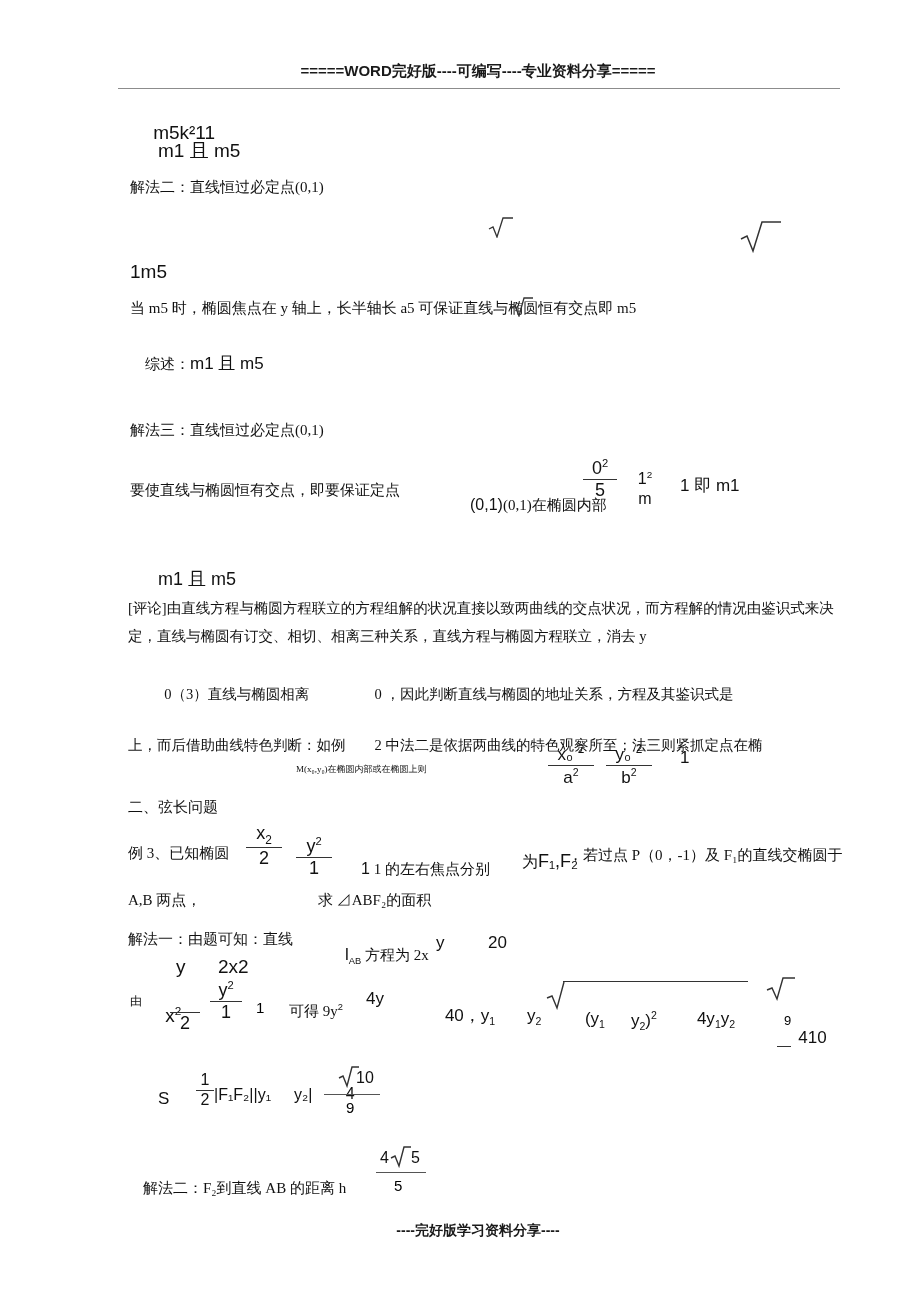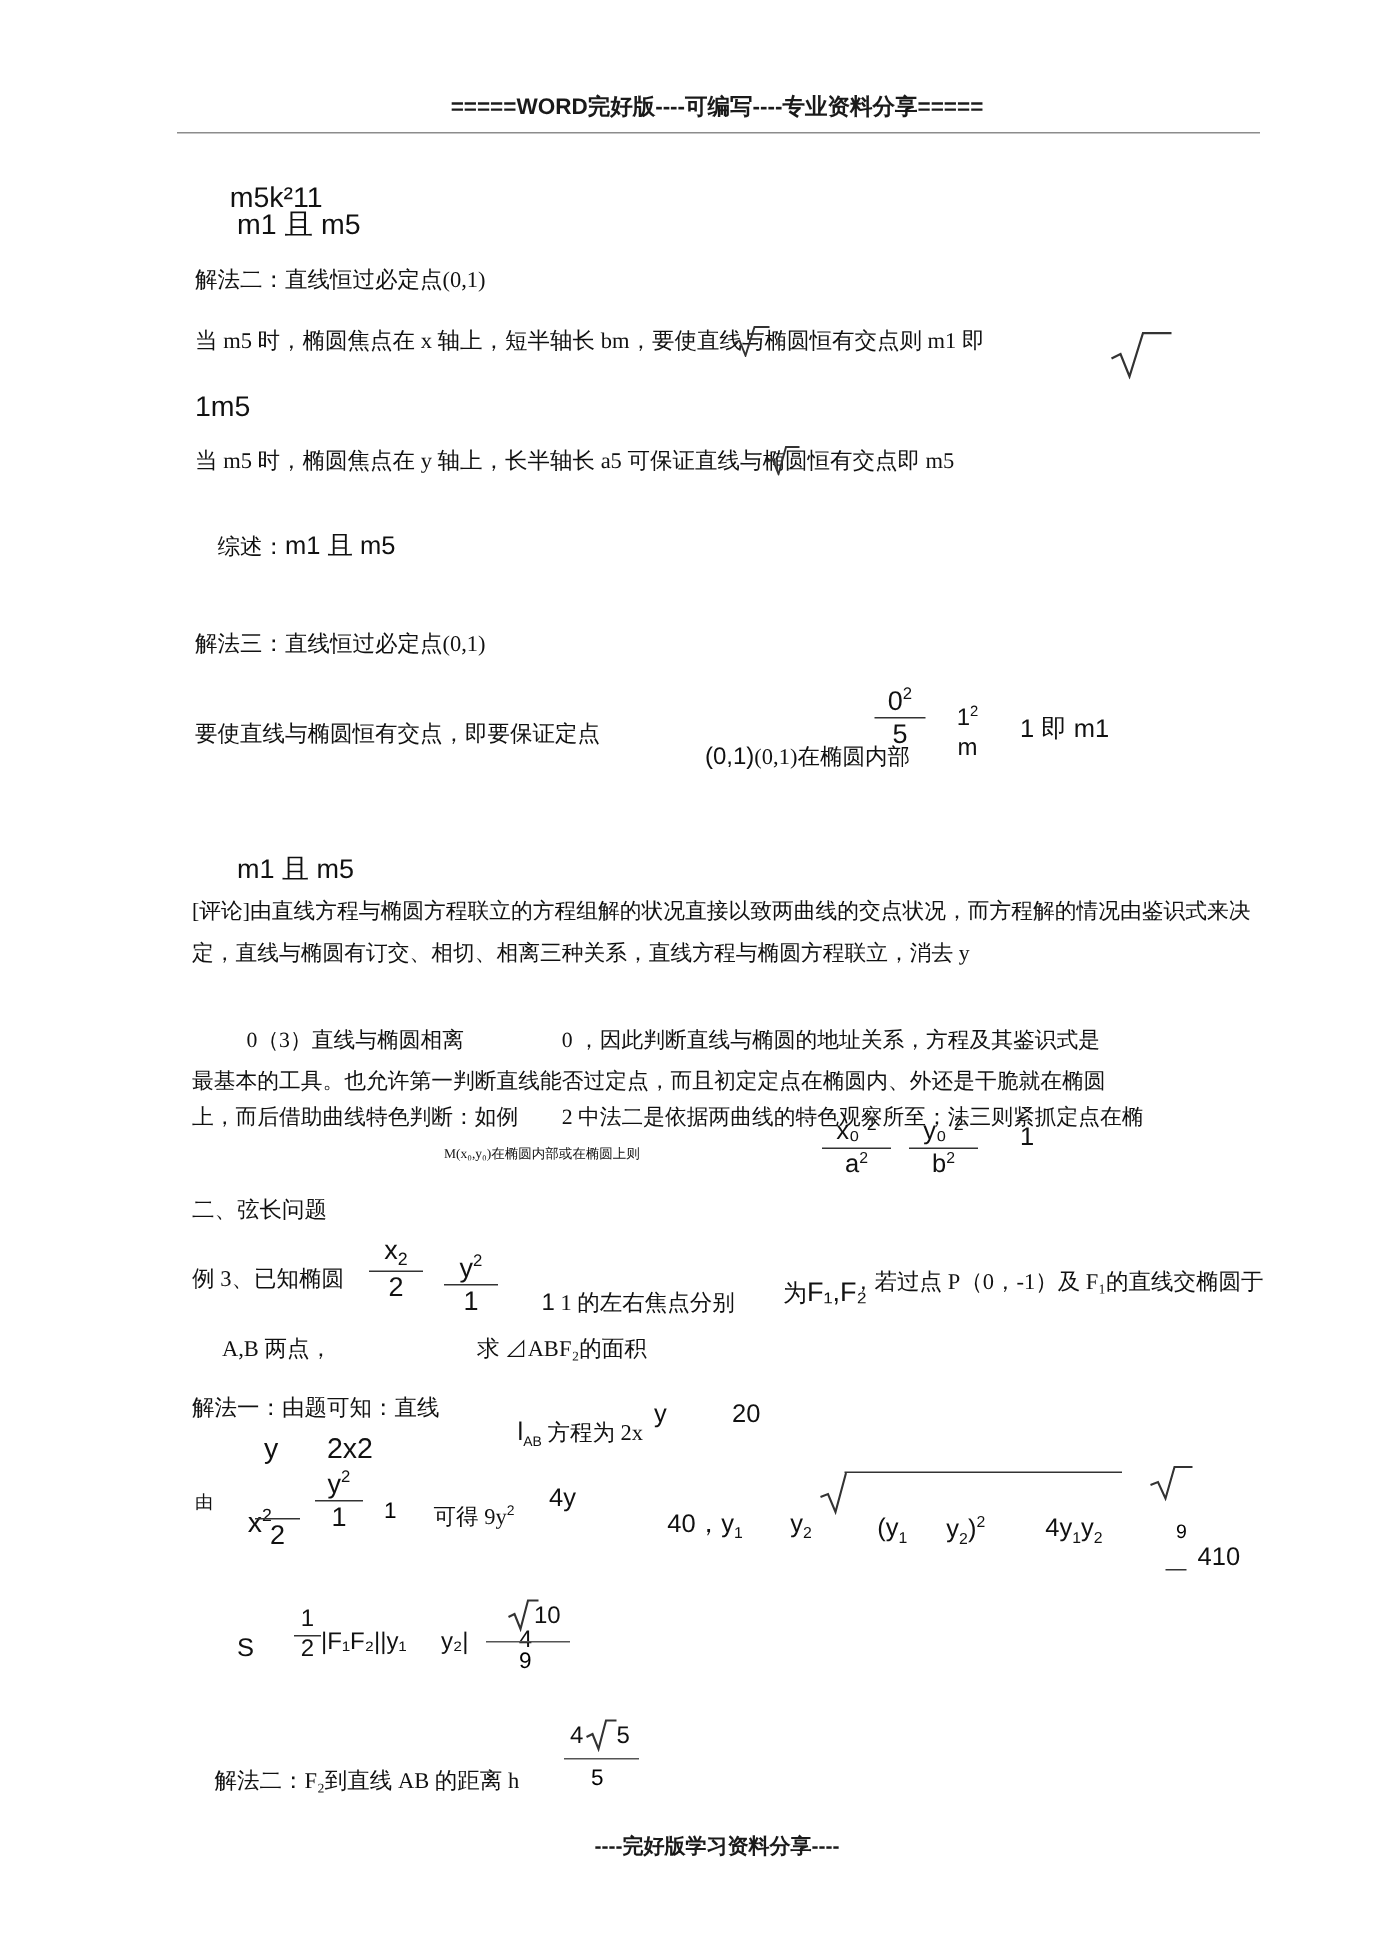--- a/index.html
+++ b/index.html
@@ -133,21 +133,20 @@
   <div class="header-rule"></div>
 
   <div class="t bigsans" style="left:114px; top:104px;">
     <span>m5k²11</span>
   </div>
 
   <div class="t bigsans" style="left:140px; top:141px;">m1 且 m5</div>
 
   <div class="t cn" style="left:112px; top:180px; font-size:15px;">解法二：直线恒过必定点(0,1)</div>
 
-  <div class="t cn" style="left:112px; top:221px; font-size:15px;">当 m5 时，椭圆焦点在 x 轴上，短半轴长 bm，要使直线与椭圆恒有交点则 m1 即</div>
 
   <div class="radical" style="left:470px; top:216px;">
     <svg width="26" height="22" viewBox="0 0 26 22">
       <path d="M1 13 L5 11 L9 21 L15 2 L25 2" fill="none" stroke="#333" stroke-width="1.3"></path>
     </svg>
   </div>
 
   <div class="radical" style="left:722px; top:219px;">
     <svg width="42" height="34" viewBox="0 0 42 34">
       <path d="M1 20 L7 17 L13 32 L22 3 L41 3" fill="none" stroke="#333" stroke-width="1.5"></path>
@@ -190,21 +189,20 @@
 
   <div class="t midsans" style="left:662px; top:477px;">1 即 m1</div>
 
   <div class="t bigsans" style="left:140px; top:570px; font-size:18px;">m1 且 m5</div>
 
   <div class="para" style="left:110px; top:594px; width:714px;">[评论]由直线方程与椭圆方程联立的方程组解的状况直接以致两曲线的交点状况，而方程解的情况由鉴识式来决定，直线与椭圆有订交、相切、相离三种关系，直线方程与椭圆方程联立，消去 y</div>
 
 
   <div class="para" style="left:110px; top:680px; width:714px;">          0（3）直线与椭圆相离                  0 ，因此判断直线与椭圆的地址关系，方程及其鉴识式是</div>
 
-  <div class="para" style="left:110px; top:707px; width:714px;">最基本的工具。也允许第一判断直线能否过定点，而且初定定点在椭圆内、外还是干脆就在椭圆</div>
 
   <div class="para" style="left:110px; top:731px; width:714px;">上，而后借助曲线特色判断：如例        2 中法二是依据两曲线的特色观察所至；法三则紧抓定点在椭</div>
 
 
   <div class="t tiny" style="left:278px; top:765px;">M(x₀,y₀)在椭圆内部或在椭圆上则</div>
 
   <div class="frac" style="left:530px; top:743px; width:46px; font-size:17px;">
     <span class="num"><span>x₀</span> <sup style="font-size:0.7em;">2</sup></span>
     <span class="bar"></span>
     <span class="den"><span>a</span><sup>2</sup></span>
@@ -237,21 +235,21 @@
   <div class="t cn" style="left:328px; top:846px; font-size:15px;">
     <span class="sans" style="font-size:16px;">1</span> <span>1 的左右焦点分别</span>
   </div>
 
   <div class="t cn" style="left:488px; top:836px; font-size:16px;text-align:right;">
     <span>为</span><span class="sans" style="font-size:18px;">F₁,F₂</span>
   </div>
 
   <div class="t cn" style="left:550px; top:848px; font-size:15px;">，若过点 P（0，-1）及 F₁的直线交椭圆于</div>
 
-  <div class="t cn" style="left:110px; top:893px; font-size:15px;margin-left:20px;">A,B 两点，</div>
+  <div class="t cn" style="left:110px; top:893px; font-size:15px;">A,B 两点，</div>
 
   <div class="t cn" style="left:300px; top:893px; font-size:15px;">求 ⊿ABF₂的面积</div>
 
   <div class="t cn" style="left:110px; top:932px; font-size:15px;">解法一：由题可知：直线</div>
 
   <div class="t cn" style="left:312px; top:931px; font-size:15px;">
     <span class="sans" style="font-size:17px;">l</span><sub class="sans">AB</sub> <span>方程为 2x</span>
   </div>
 
   <div class="t midsans" style="left:418px; top:934px;">y</div>

